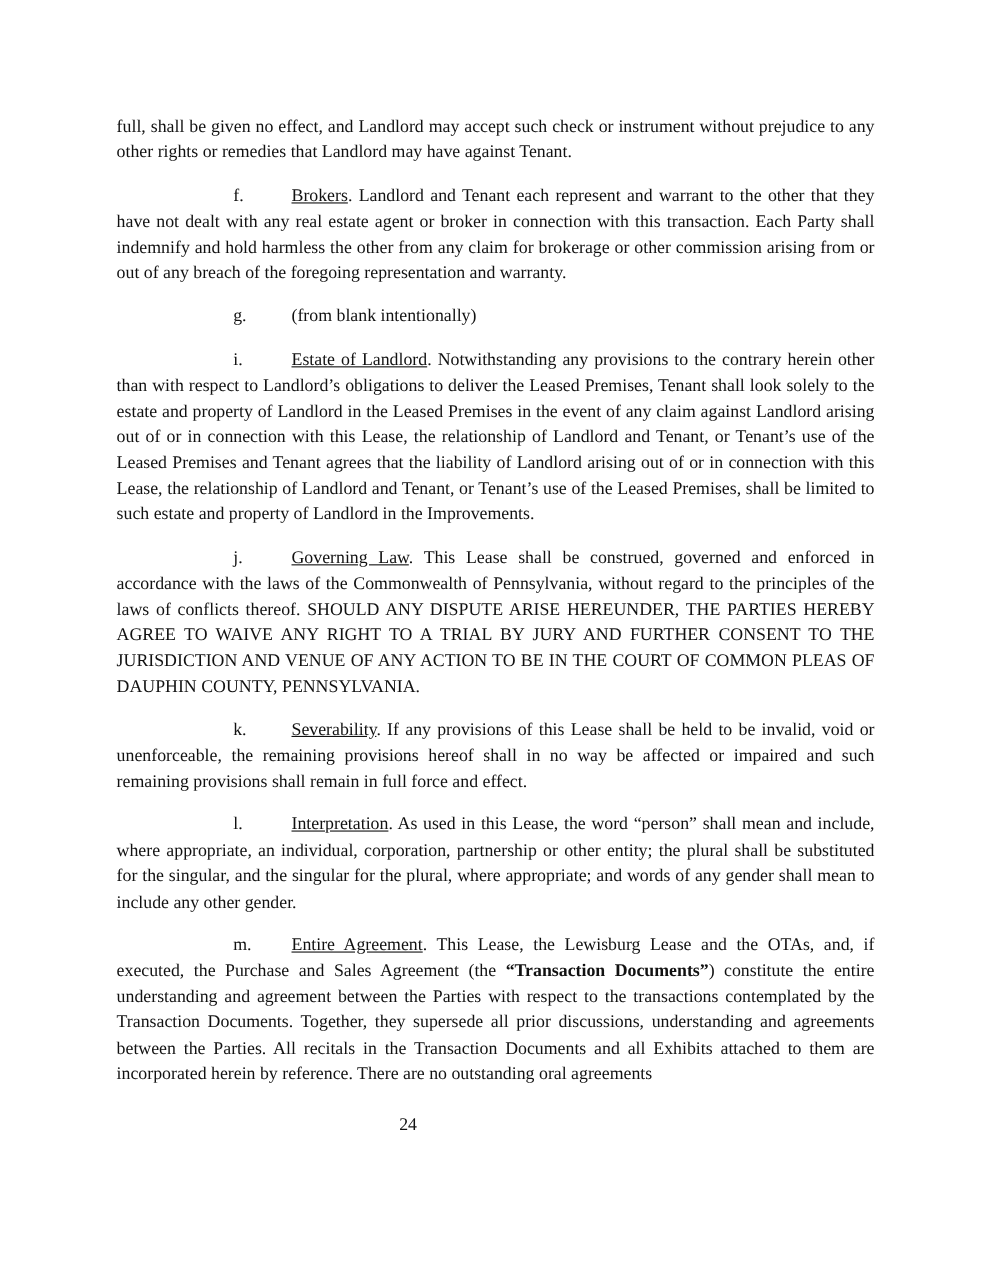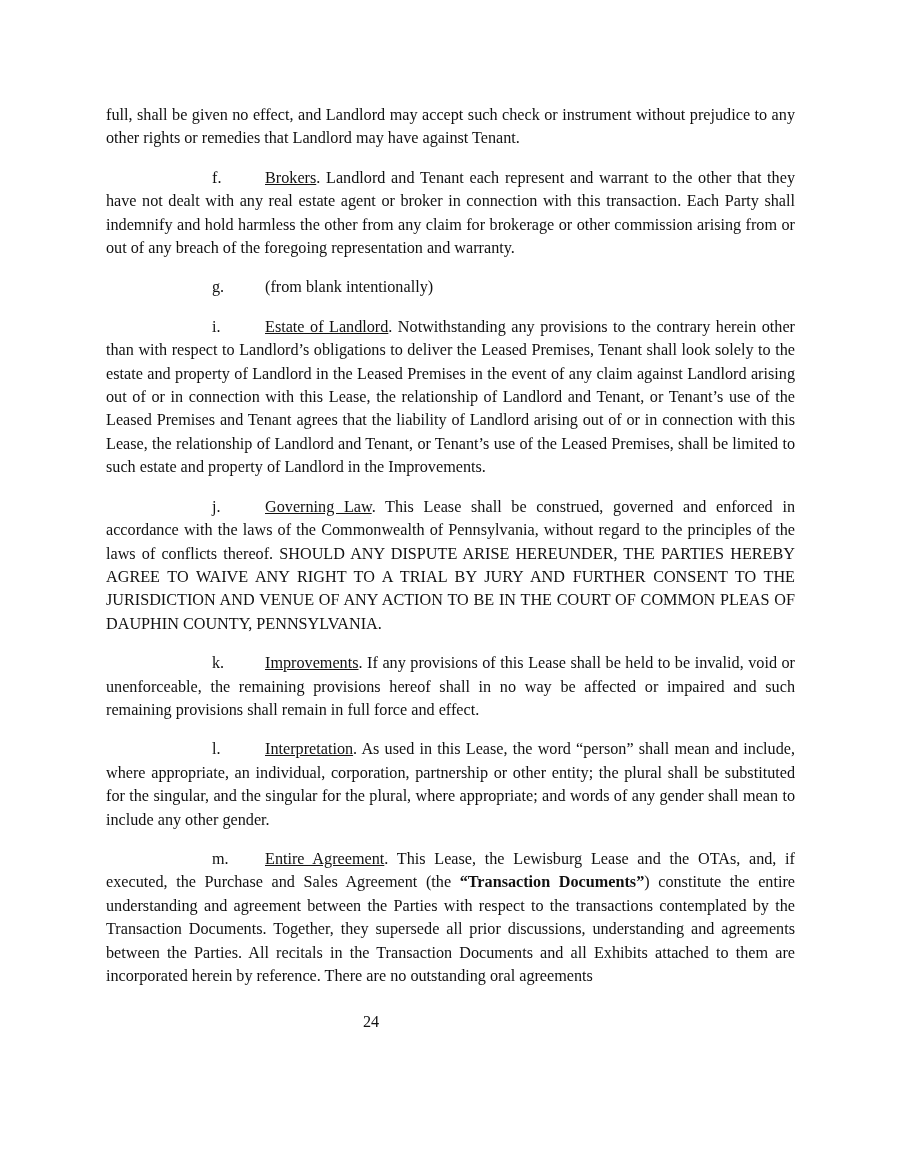--- a/index.html
+++ b/index.html
@@ -26,20 +26,20 @@
   <p class="para">full, shall be given no effect, and Landlord may accept such check or instrument without prejudice to any other rights or remedies that Landlord may have against Tenant.</p>
 
   <p class="para"><span class="indent"></span><span class="label">f.</span><span class="heading">Brokers</span><span>. Landlord and Tenant each represent and warrant to the other that they have not dealt with any real estate agent or broker in connection with this transaction. Each Party shall indemnify and hold harmless the other from any claim for brokerage or other commission arising from or out of any breach of the foregoing representation and warranty.</span></p>
 
   <p class="para"><span class="indent"></span><span class="label">g.</span><span>(from blank intentionally)</span></p>
 
   <p class="para"><span class="indent"></span><span class="label">i.</span><span class="heading">Estate of Landlord</span><span>. Notwithstanding any provisions to the contrary herein other than with respect to Landlord’s obligations to deliver the Leased Premises, Tenant shall look solely to the estate and property of Landlord in the Leased Premises in the event of any claim against Landlord arising out of or in connection with this Lease, the relationship of Landlord and Tenant, or Tenant’s use of the Leased Premises and Tenant agrees that the liability of Landlord arising out of or in connection with this Lease, the relationship of Landlord and Tenant, or Tenant’s use of the Leased Premises, shall be limited to such estate and property of Landlord in the Improvements.</span></p>
 
   <p class="para"><span class="indent"></span><span class="label">j.</span><span class="heading">Governing Law</span><span>. This Lease shall be construed, governed and enforced in accordance with the laws of the Commonwealth of Pennsylvania, without regard to the principles of the laws of conflicts thereof. SHOULD ANY DISPUTE ARISE HEREUNDER, THE PARTIES HEREBY AGREE TO WAIVE ANY RIGHT TO A TRIAL BY JURY AND FURTHER CONSENT TO THE JURISDICTION AND VENUE OF ANY ACTION TO BE IN THE COURT OF COMMON PLEAS OF DAUPHIN COUNTY, PENNSYLVANIA.</span></p>
 
-  <p class="para"><span class="indent"></span><span class="label">k.</span><span class="heading">Improvements</span><span>. If any provisions of this Lease shall be held to be invalid, void or unenforceable, the remaining provisions hereof shall in no way be affected or impaired and such remaining provisions shall remain in full force and effect.</span></p>
+  <p class="para"><span class="indent"></span><span class="label">k.</span><span class="heading">Severability</span><span>. If any provisions of this Lease shall be held to be invalid, void or unenforceable, the remaining provisions hereof shall in no way be affected or impaired and such remaining provisions shall remain in full force and effect.</span></p>
 
   <p class="para"><span class="indent"></span><span class="label">l.</span><span class="heading">Interpretation</span><span>. As used in this Lease, the word “person” shall mean and include, where appropriate, an individual, corporation, partnership or other entity; the plural shall be substituted for the singular, and the singular for the plural, where appropriate; and words of any gender shall mean to include any other gender.</span></p>
 
   <p class="para"><span class="indent"></span><span class="label">m.</span><span class="heading">Entire Agreement</span><span>. This Lease, the Lewisburg Lease and the OTAs, and, if executed, the Purchase and Sales Agreement (the </span><span class="bold">“Transaction Documents”</span><span>) constitute the entire understanding and agreement between the Parties with respect to the transactions contemplated by the Transaction Documents. Together, they supersede all prior discussions, understanding and agreements between the Parties. All recitals in the Transaction Documents and all Exhibits attached to them are incorporated herein by reference. There are no outstanding oral agreements</span></p>
 </div>
 
 <div class="pagenum">24</div>
 
 </body></html>

